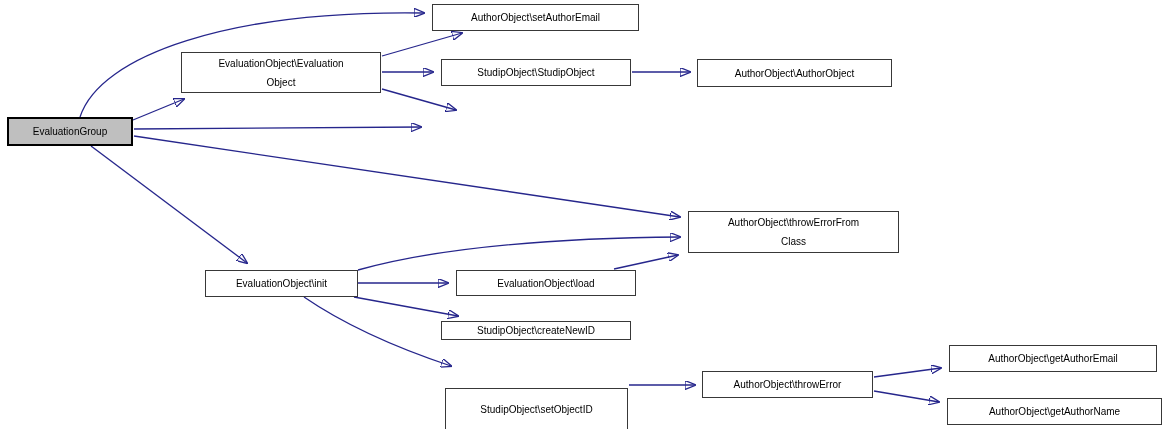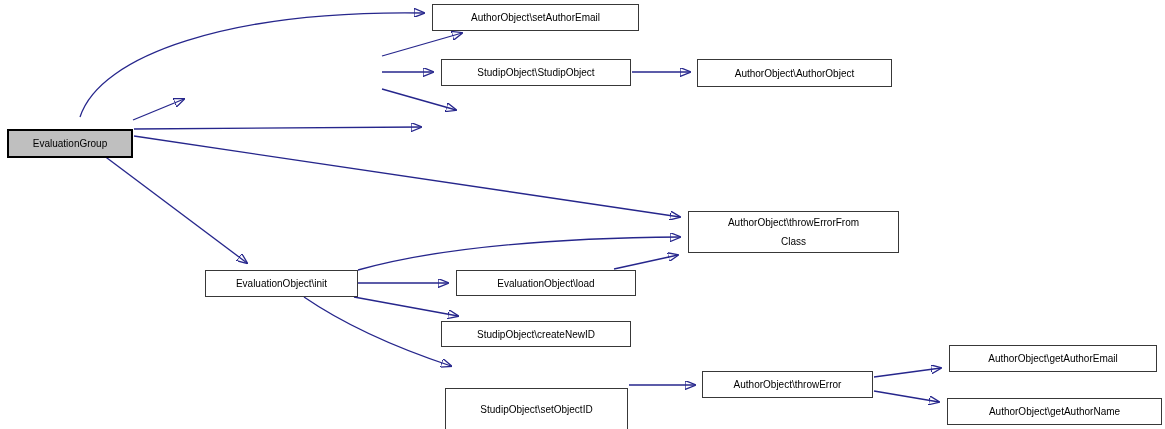--- a/index.html
+++ b/index.html
@@ -33,21 +33,20 @@
     align-items:center;
     justify-content:center;
     text-align:center;
     white-space:pre-line;
     cursor:pointer;
   }
   .node.selected{
     background:var(--selected-fill);
     border:2px solid var(--selected-border);
     cursor:default;
-    margin-top:12px;
   }
 </style>
 </head>
 <body>
 
 <div class="canvas">
 
   <svg class="edges" width="1165" height="429" viewBox="0 0 1165 429" xmlns="http://www.w3.org/2000/svg">
     <defs>
       <marker id="arrow" viewBox="0 0 11 9" refX="10" refY="4.5" markerWidth="11" markerHeight="9" markerUnits="userSpaceOnUse" orient="auto">
@@ -68,36 +67,38 @@
     <path d="M 354,297 L 458,316" marker-end="url(#arrow)"></path>
     <path d="M 304,297 C 355,332 412,353 451,366" marker-end="url(#arrow)"></path>
     <path d="M 614,269 L 678,255" marker-end="url(#arrow)"></path>
     <path d="M 629,385 L 695,385" marker-end="url(#arrow)"></path>
     <path d="M 874,377 L 941,368" marker-end="url(#arrow)"></path>
     <path d="M 874,391 L 939,402" marker-end="url(#arrow)"></path>
   </svg>
 
   <div class="node selected" style="left:7px;top:117px;width:126px;height:29px">EvaluationGroup</div>
 
+  <div class="node" style="left:181px;top:52px;width:200px;height:41px">EvaluationObject\Evaluation
+Object</div>
 
   <div class="node" style="left:432px;top:4px;width:207px;height:27px">AuthorObject\setAuthorEmail</div>
 
   <div class="node" style="left:697px;top:59px;width:195px;height:28px">AuthorObject\AuthorObject</div>
 
   <div class="node" style="left:441px;top:59px;width:190px;height:27px">StudipObject\StudipObject</div>
 
 
   <div class="node" style="left:688px;top:211px;width:211px;height:42px">AuthorObject\throwErrorFrom
 Class</div>
 
   <div class="node" style="left:205px;top:270px;width:153px;height:27px">EvaluationObject\init</div>
 
   <div class="node" style="left:456px;top:270px;width:180px;height:26px">EvaluationObject\load</div>
 
-  <div class="node" style="left:441px;top:321px;width:190px;height:26px">StudipObject\createNewID</div>
+  <div class="node" style="left:441px;top:321px;width:190px;height:19px">StudipObject\createNewID</div>
 
   <div class="node" style="left:445px;top:388px;width:183px;height:42px">StudipObject\setObjectID</div>
 
   <div class="node" style="left:949px;top:345px;width:208px;height:27px">AuthorObject\getAuthorEmail</div>
 
   <div class="node" style="left:702px;top:371px;width:171px;height:27px">AuthorObject\throwError</div>
 
   <div class="node" style="left:947px;top:398px;width:215px;height:27px">AuthorObject\getAuthorName</div>
 
 </div>

